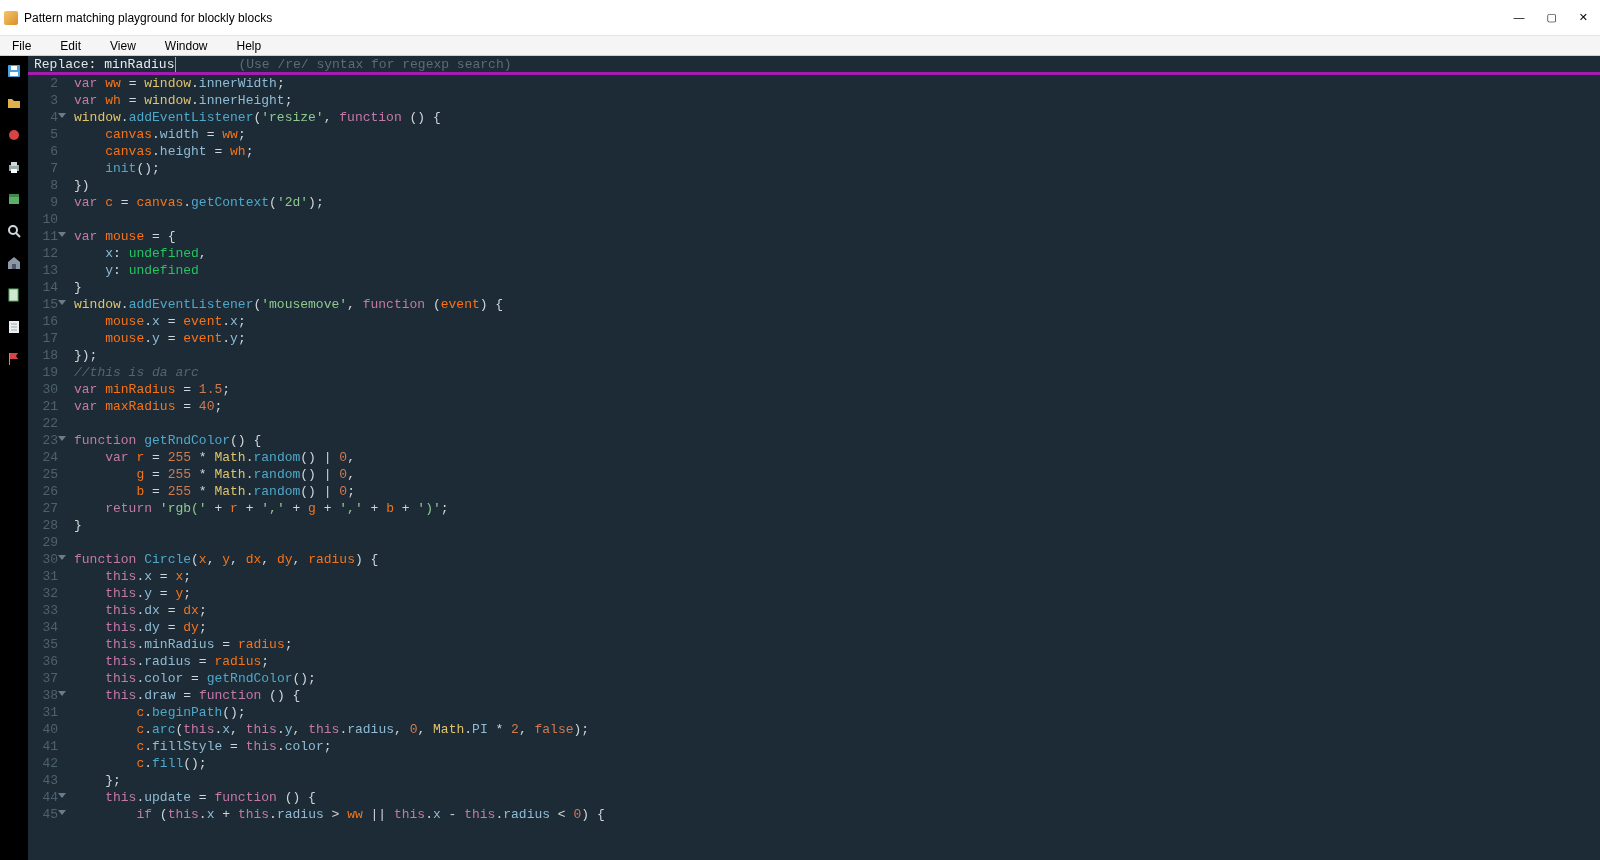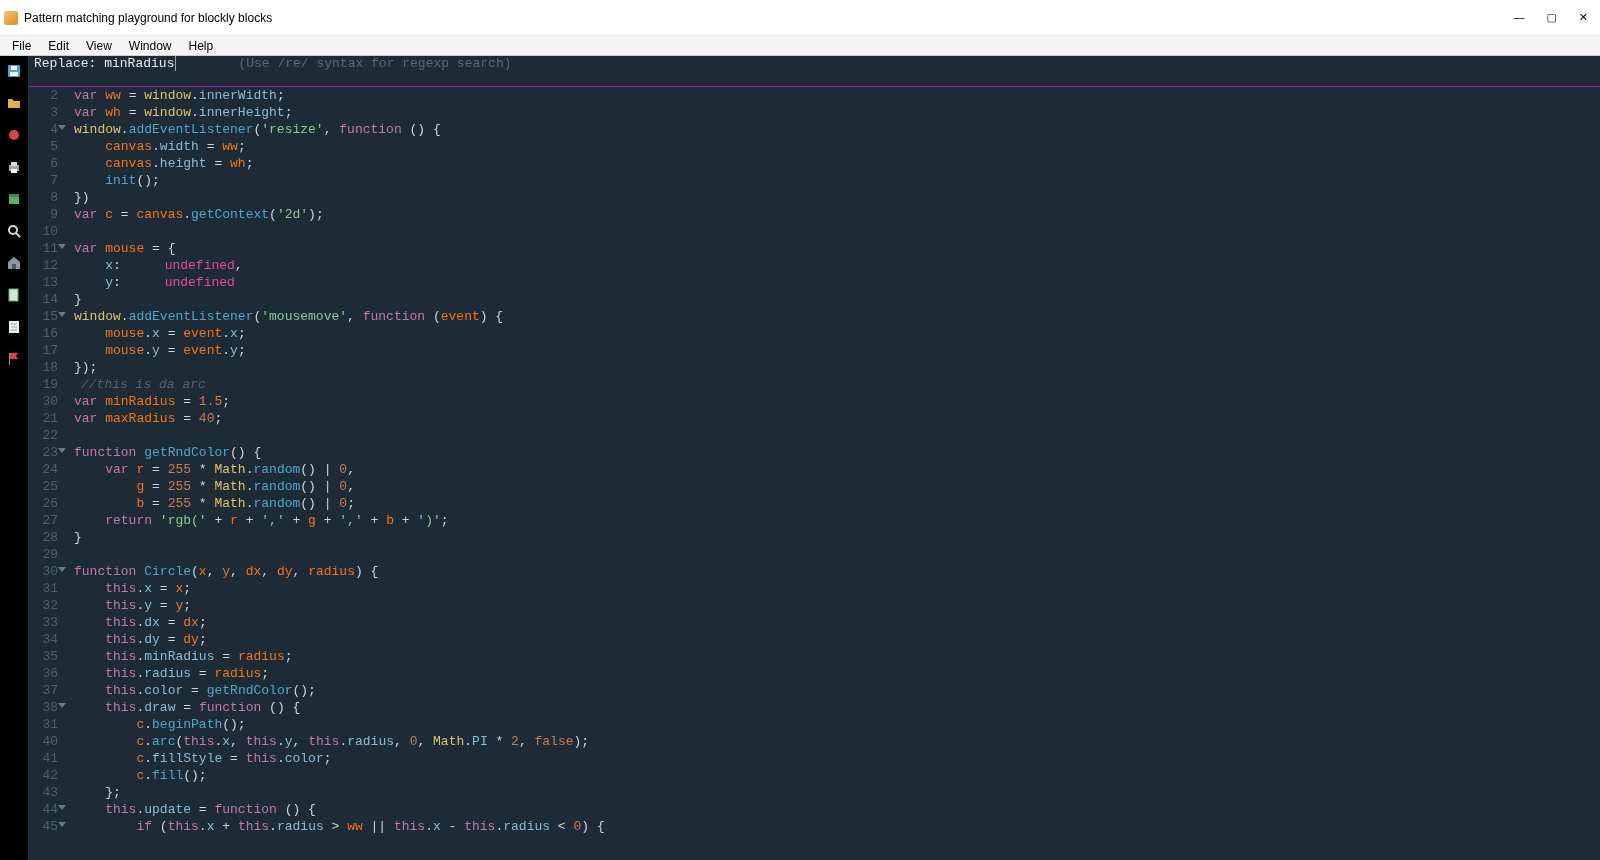--- a/index.html
+++ b/index.html
@@ -4,53 +4,53 @@
 <style>
   * { margin: 0; padding: 0; box-sizing: border-box; }
   html, body { width: 1600px; height: 860px; overflow: hidden; font-family: "Segoe UI", Tahoma, sans-serif; font-size: 12px; background: #fff; }
   
   .titlebar { height: 36px; background: #fff; display: flex; align-items: center; padding: 0 4px; border-bottom: 1px solid #e5e5e5; }
   .titlebar .app-icon { width: 14px; height: 14px; background: linear-gradient(135deg,#f5c56b,#d98f2b); border-radius: 2px; margin-right: 6px; }
   .titlebar .title { flex: 1; color: #000; font-size: 12px; }
   .titlebar .win-controls { display: flex; gap: 22px; padding-right: 8px; }
   .titlebar .win-controls span { font-family: "Segoe MDL2 Assets", sans-serif; font-size: 11px; cursor: default; }
   
-  .menubar { height: 20px; background: #f5f5f5; display: flex; align-items: center; padding: 0 4px; gap: 1px; border-bottom: 1px solid #d0d0d0; }
+  .menubar { height: 20px; background: #f5f5f5; display: flex; align-items: center; padding: 0 4px; gap: 13px; border-bottom: 1px solid #d0d0d0; }
   .menubar .menu-item { padding: 2px 8px; color: #000; font-size: 12px; }
   
   .main { display: flex; height: calc(860px - 22px - 20px); background: #1c2b36; }
   
   .iconstrip { width: 28px; background: #000; display: flex; flex-direction: column; align-items: center; padding-top: 6px; gap: 14px; }
   .iconstrip .tool { width: 18px; height: 18px; display: flex; align-items: center; justify-content: center; }
   .iconstrip svg { width: 16px; height: 16px; }
   
   .editor-col { flex: 1; display: flex; flex-direction: column; min-width: 0; }
   
-  .searchbar { height: 31px; background: #1c2b36; border-bottom: 1px solid #a21caf; display: flex; align-items: flex-start; font-family: Consolas, "Courier New", monospace; font-size: 13px; color: #d0d6da; padding-left: 6px; }
+  .searchbar { height: 19px; background: #1c2b36; border-bottom: 3px solid #a21caf; display: flex; align-items: flex-end; font-family: Consolas, "Courier New", monospace; font-size: 13px; color: #d0d6da; padding-left: 6px; }
   .searchbar .sb-label { color: #e0e5e8; white-space: pre; }
   .searchbar .sb-value { color: #e8ecee; border-right: 1px solid #9aa; padding-right: 1px; }
   .searchbar .sb-hint { color: #5d6b75; margin-left: 62px; }
   
   .code-wrap { flex: 1; display: flex; font-family: Consolas, "Courier New", monospace; font-size: 13px; line-height: 17px; overflow: hidden; background: #1c2b36; }
   .gutter { width: 34px; text-align: right; color: #4e6170; padding-right: 4px; user-select: none; position: relative; }
   .gutter .ln { height: 17px; position: relative; }
   .gutter .fold { position: absolute; right: -8px; top: 4px; width: 0; height: 0; border-left: 4px solid transparent; border-right: 4px solid transparent; border-top: 5px solid #6b7c88; }
   .code { flex: 1; padding-left: 12px; white-space: pre; color: #d0d6da; }
   .code .row { height: 17px; }
   
   .kw   { color: #c678a9; }   
   .ident{ color: #f97316; }
   .prop { color: #8fbcd4; }
   .fn   { color: #4fa8c9; }
   .punc { color: #d0d6da; }
   .num  { color: #d07a52; }
   .str  { color: #8fc98f; }
-  .undef{ color: #ec4899; margin-left: 36px; }
+  .undef{ color: #22c55e; }
   .bool { color: #d07a52; }
-  .com  { color: #55646f; font-style: italic; margin-left: 7px; }
+  .com  { color: #55646f; font-style: italic; }
   .op   { color: #d0d6da; }
   .glob { color: #e0c46c; }
   .this { color: #c678a9; }
 </style>
 </head>
 <body>
 
 <div class="titlebar">
   <div class="app-icon"></div>
   <div class="title">Pattern matching playground for blockly blocks</div>

